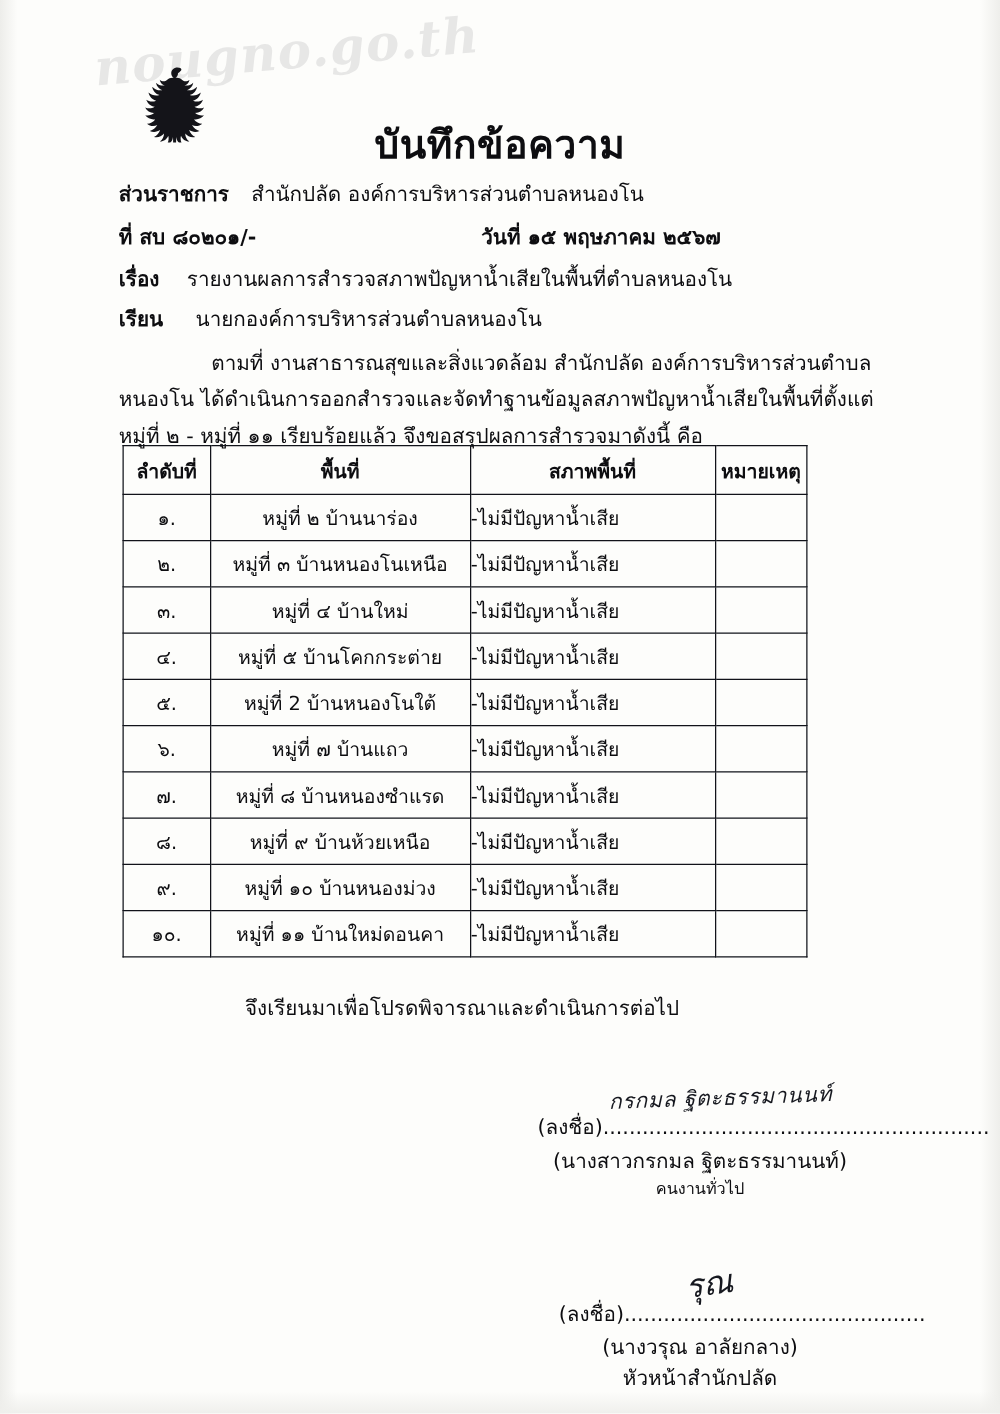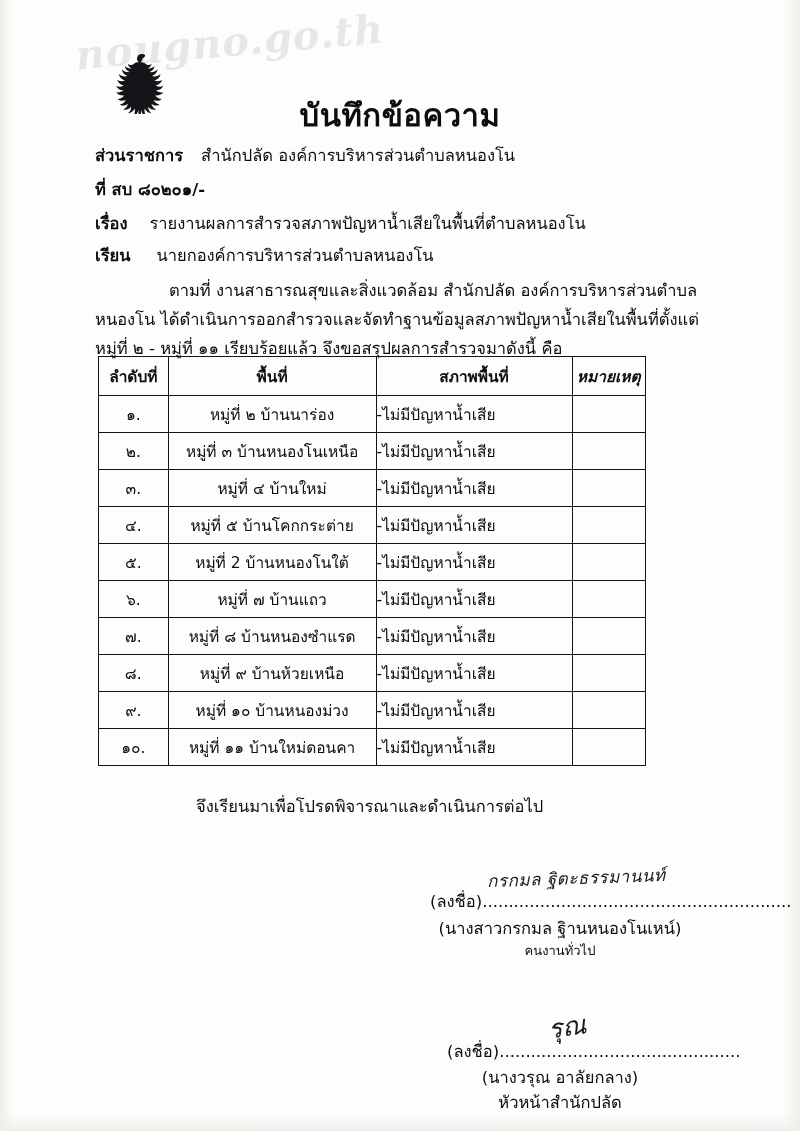--- a/index.html
+++ b/index.html
@@ -119,21 +119,21 @@
     vertical-align: middle;
   }
   table.survey thead th {
     height: 38px;
     font-weight: 700;
     text-align: center;
   }
   .col-no { width: 74px; text-align: center; }
   .col-area { width: 234px; text-align: center; }
   .col-cond { width: 222px; }
-  .col-note { width: 74px; font-style: italic; }
+  .col-note { width: 74px; }
   td.col-area { padding-left: 36px; }
   td.col-cond { padding-left: 12px; }
 
   .closing {
     position: absolute;
     left: 196px;
     top: 793px;
     font-size: 16.5px;
   }
 
@@ -221,20 +221,21 @@
     </g>
   </svg>
 
   <div class="doc-title">บันทึกข้อความ</div>
 
   <div class="line r-title">
     <span class="lbl">ส่วนราชการ</span><span class="val">สำนักปลัด องค์การบริหารส่วนตำบลหนองโน</span>
   </div>
 
   <div class="line r-no lbl">ที่ สบ ๘๐๒๐๑/-</div>
+  <div class="line r-date lbl">วันที่ ๑๕ พฤษภาคม ๒๕๖๗</div>
 
   <div class="line r-subject">
     <span class="lbl">เรื่อง</span><span class="val">รายงานผลการสำรวจสภาพปัญหาน้ำเสียในพื้นที่ตำบลหนองโน</span>
   </div>
 
   <div class="line r-to">
     <span class="lbl">เรียน</span><span class="val">นายกองค์การบริหารส่วนตำบลหนองโน</span>
   </div>
 
   <div class="body-p">
@@ -311,21 +312,21 @@
         <td class="col-cond">-ไม่มีปัญหาน้ำเสีย</td>
         <td class="col-note"></td>
       </tr>
     </tbody>
   </table>
 
   <div class="closing">จึงเรียนมาเพื่อโปรดพิจารณาและดำเนินการต่อไป</div>
 
   <div class="handwrite hw1">กรกมล ฐิตะธรรมานนท์</div>
   <div class="sig-block1 dots">(ลงชื่อ)...........................................................</div>
-  <div class="sig-name1">(นางสาวกรกมล ฐิานหนองโนเหน์)</div>
+  <div class="sig-name1">(นางสาวกรกมล ฐิตะธรรมานนท์)</div>
   <div class="sig-pos1">คนงานทั่วไป</div>
 
   <div class="handwrite hw2">รุณ</div>
   <div class="sig-block2 dots">(ลงชื่อ)..............................................</div>
   <div class="sig-name2">(นางวรุณ อาลัยกลาง)</div>
   <div class="sig-pos2">หัวหน้าสำนักปลัด</div>
 
 </div>
 
 </body></html>

